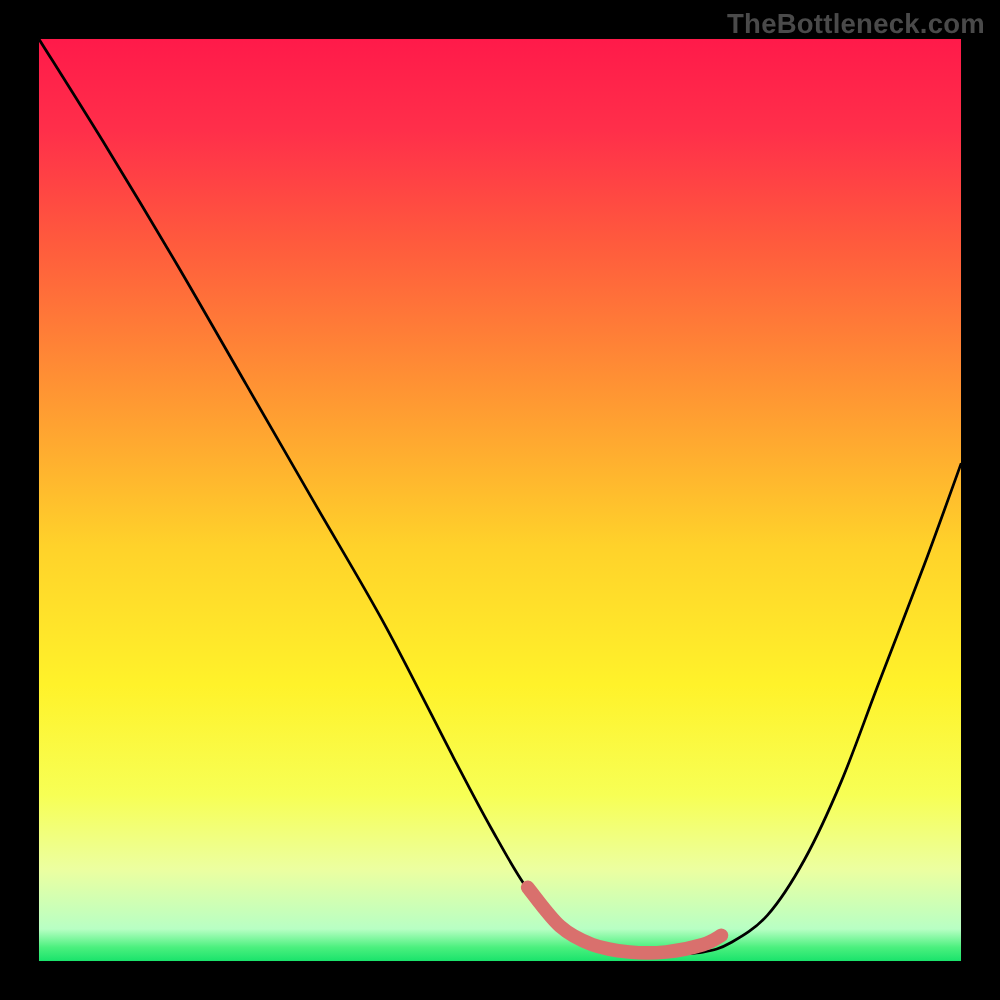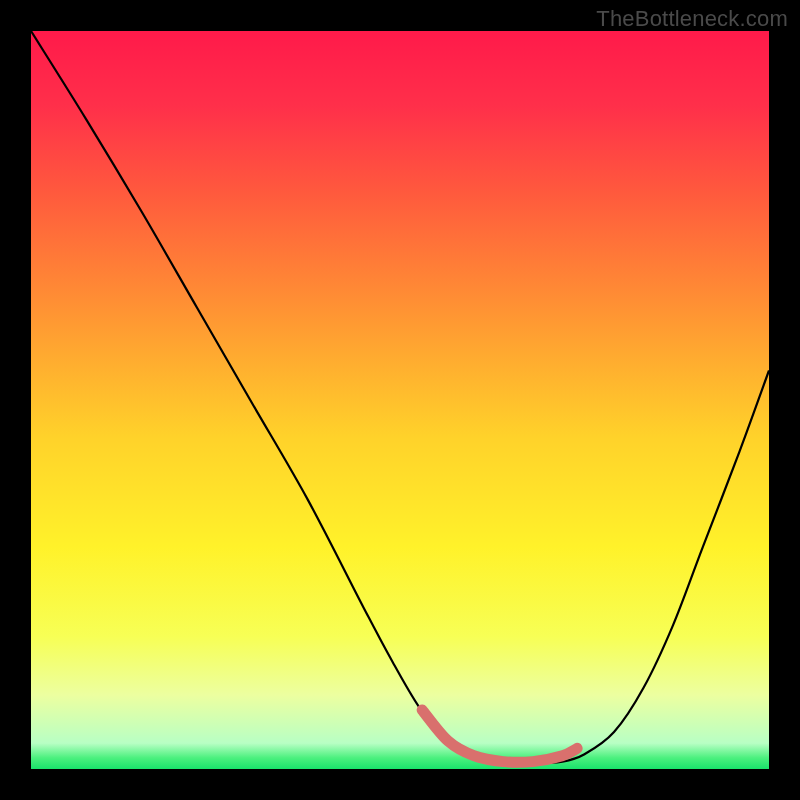--- a/index.html
+++ b/index.html
@@ -16,21 +16,21 @@
     width: 800px;
     height: 800px;
     background: #000000;
   }
   .watermark {
     position: absolute;
     top: 6px;
     right: 12px;
     color: #4a4a4a;
     font-size: 22px;
-    font-weight: 400;
+    font-weight: 700;
     letter-spacing: 0.2px;
     z-index: 20;
     user-select: none;
   }
   .plot {
     position: absolute;
     left: 31px;
     top: 31px;
     width: 738px;
     height: 738px;

